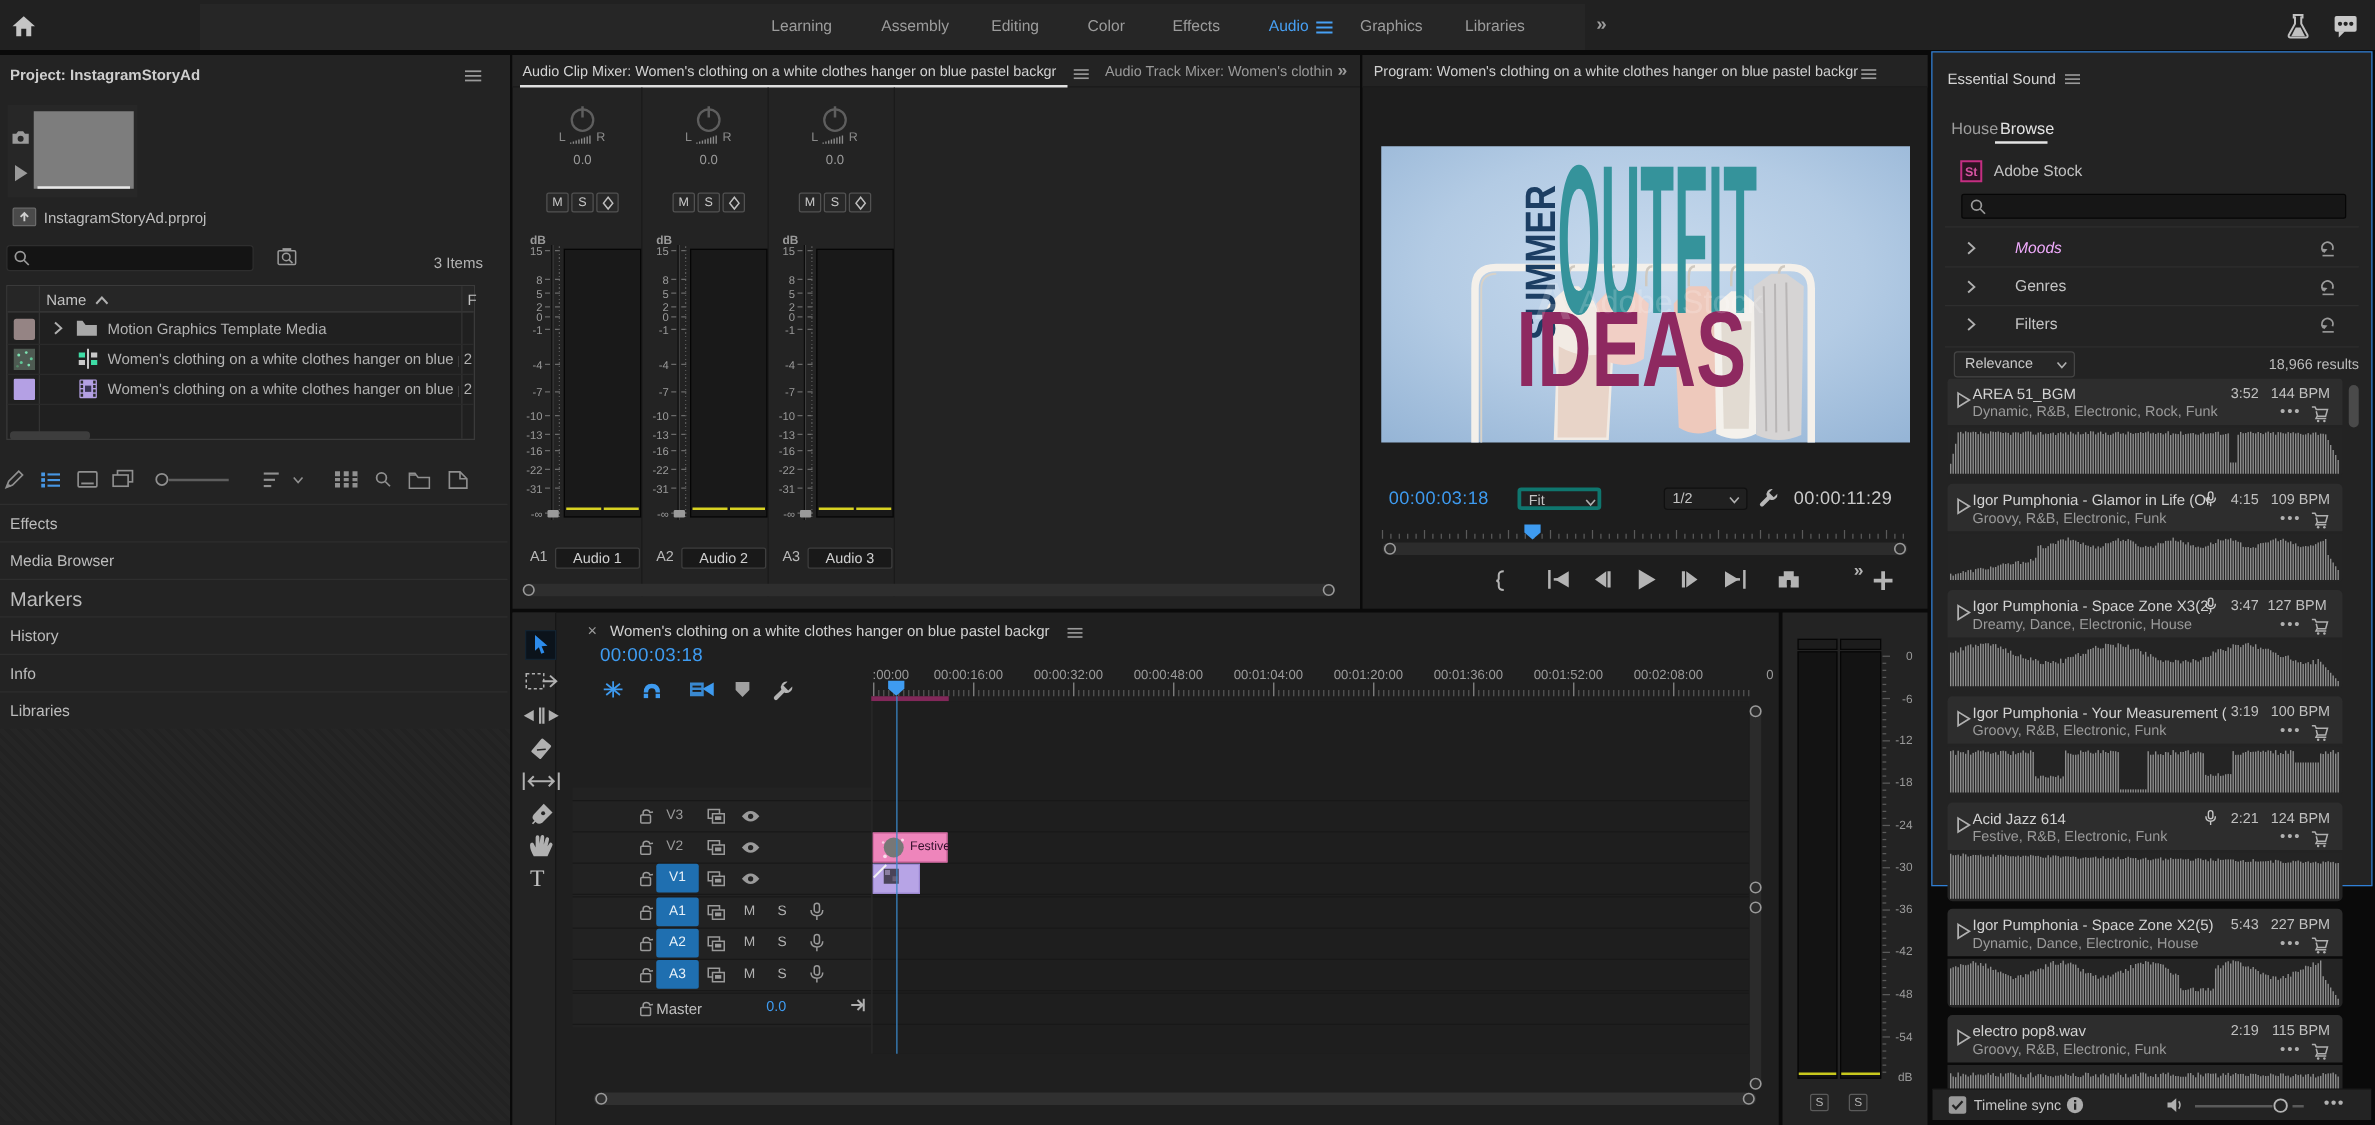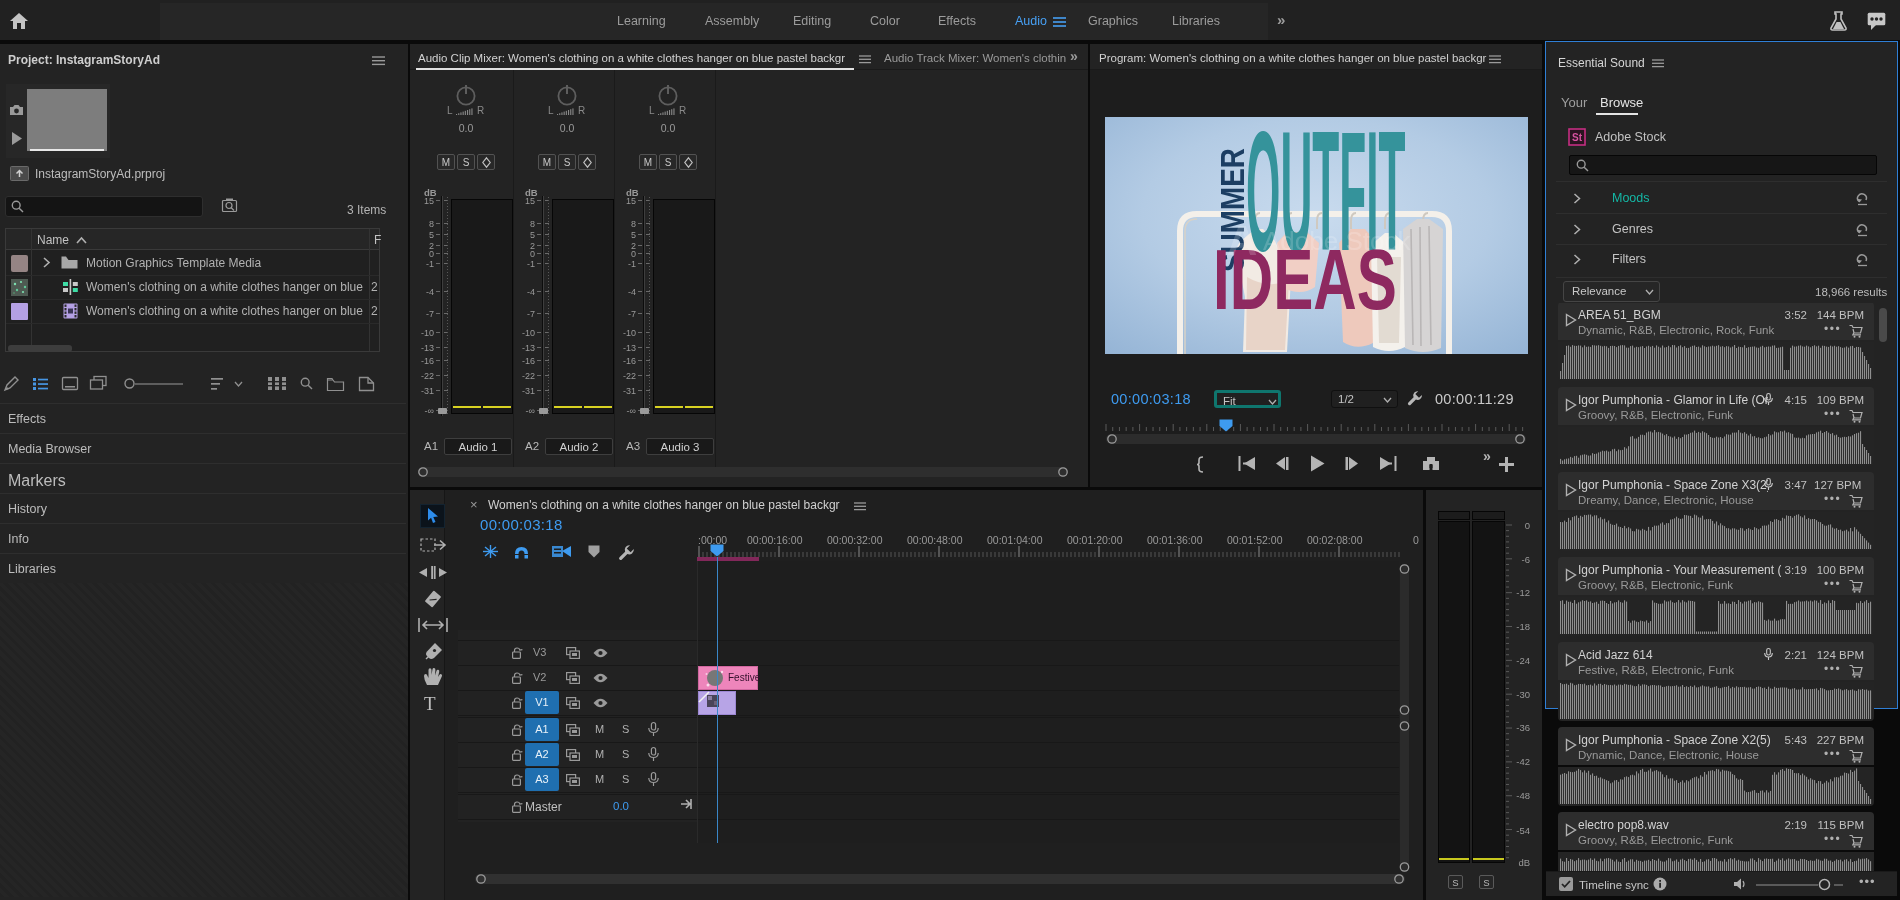--- a/index.html
+++ b/index.html
@@ -1156,21 +1156,21 @@
 
 <div class="panel" id="es" style="left:1545px;top:41px;width:353px;height:668px;border:1px solid #2f7fd6;">
   <div class="txt" style="left:12px;top:14px;font-size:12px;color:#d6d6d6;">Essential Sound</div>
   <svg class="abs" style="left:106px;top:17px" width="12" height="9" viewBox="0 0 12 9">
     <g stroke="#9a9a9a" stroke-width="1.3">
         <line x1="0" y1="1" x2="12" y2="1"></line>
         <line x1="0" y1="4.3" x2="12" y2="4.3"></line>
         <line x1="0" y1="7.6" x2="12" y2="7.6"></line>
       </g>
   </svg>
-  <div class="txt" style="left:15px;top:53px;font-size:13px;color:#9e9e9e;">Your</div>
+  <div class="txt" style="left:15px;top:53px;font-size:13px;color:#9e9e9e;">House</div>
   <div class="txt" style="left:54px;top:53px;font-size:13px;color:#e4e4e4;">Browse</div>
   <div class="abs" style="left:50px;top:71px;width:42px;height:2px;background:#e4e4e4;"></div>
 
   <svg class="abs" style="left:22px;top:86px" width="18" height="18" viewBox="0 0 18 18">
     <rect x="1" y="1" width="16" height="16" fill="#2a1420" stroke="#c52e82" stroke-width="1.6"></rect>
     <text x="9" y="13" font-size="10" font-weight="bold" fill="#d653a0" text-anchor="middle" font-family="Liberation Sans">St</text>
   </svg>
   <div class="txt" style="left:49px;top:88px;font-size:12.5px;color:#c2c2c2;">Adobe Stock</div>
 
   <div class="abs" style="left:23px;top:113px;width:308px;height:20px;background:#161616;border:1px solid #060606;border-radius:2px;"></div>
@@ -1179,21 +1179,21 @@
       <line x1="8.2" y1="8.2" x2="12" y2="12" stroke="#9a9a9a" stroke-width="1.4"></line>
   </svg>
   <div id="esrows">
       <div class="abs" style="left:10px;top:139px;width:331px;height:1px;background:#2e2e2e;"></div>
       <div class="abs" style="left:10px;top:171px;width:331px;height:1px;background:#2e2e2e;"></div>
       <div class="abs" style="left:10px;top:202px;width:331px;height:1px;background:#2e2e2e;"></div>
       <div class="abs" style="left:10px;top:235px;width:331px;height:1px;background:#2e2e2e;"></div>
       <svg class="abs" style="left:27px;top:151px" width="8" height="11" viewBox="0 0 8 11">
         <path d="M1.5 1 L6.5 5.5 L1.5 10" stroke="#b0b0b0" stroke-width="1.5" fill="none"></path>
       </svg>
-      <div class="txt " style="left:66px;top:149px;font-size:12.5px;color:#14b8a6;">Moods</div>
+      <div class="txt " style="left:66px;top:149px;font-size:12.5px;color:#f0abfc;font-style:italic;">Moods</div>
       <svg class="abs" style="left:310px;top:150px" width="13" height="13" viewBox="0 0 13 13">
         <path d="M3 9.5 A4.4 4.4 0 1 1 10 8" fill="none" stroke="#9a9a9a" stroke-width="1.5"></path>
         <path d="M0.8 6.8 L3.4 10.4 L6 7.4 Z" fill="#9a9a9a"></path>
         <line x1="2" y1="12.5" x2="11" y2="12.5" stroke="#9a9a9a" stroke-width="1.3"></line>
       </svg>
       <svg class="abs" style="left:27px;top:182px" width="8" height="11" viewBox="0 0 8 11">
         <path d="M1.5 1 L6.5 5.5 L1.5 10" stroke="#b0b0b0" stroke-width="1.5" fill="none"></path>
       </svg>
       <div class="txt " style="left:66px;top:180px;font-size:12.5px;color:#c4c4c4;">Genres</div>
       <svg class="abs" style="left:310px;top:181px" width="13" height="13" viewBox="0 0 13 13">

